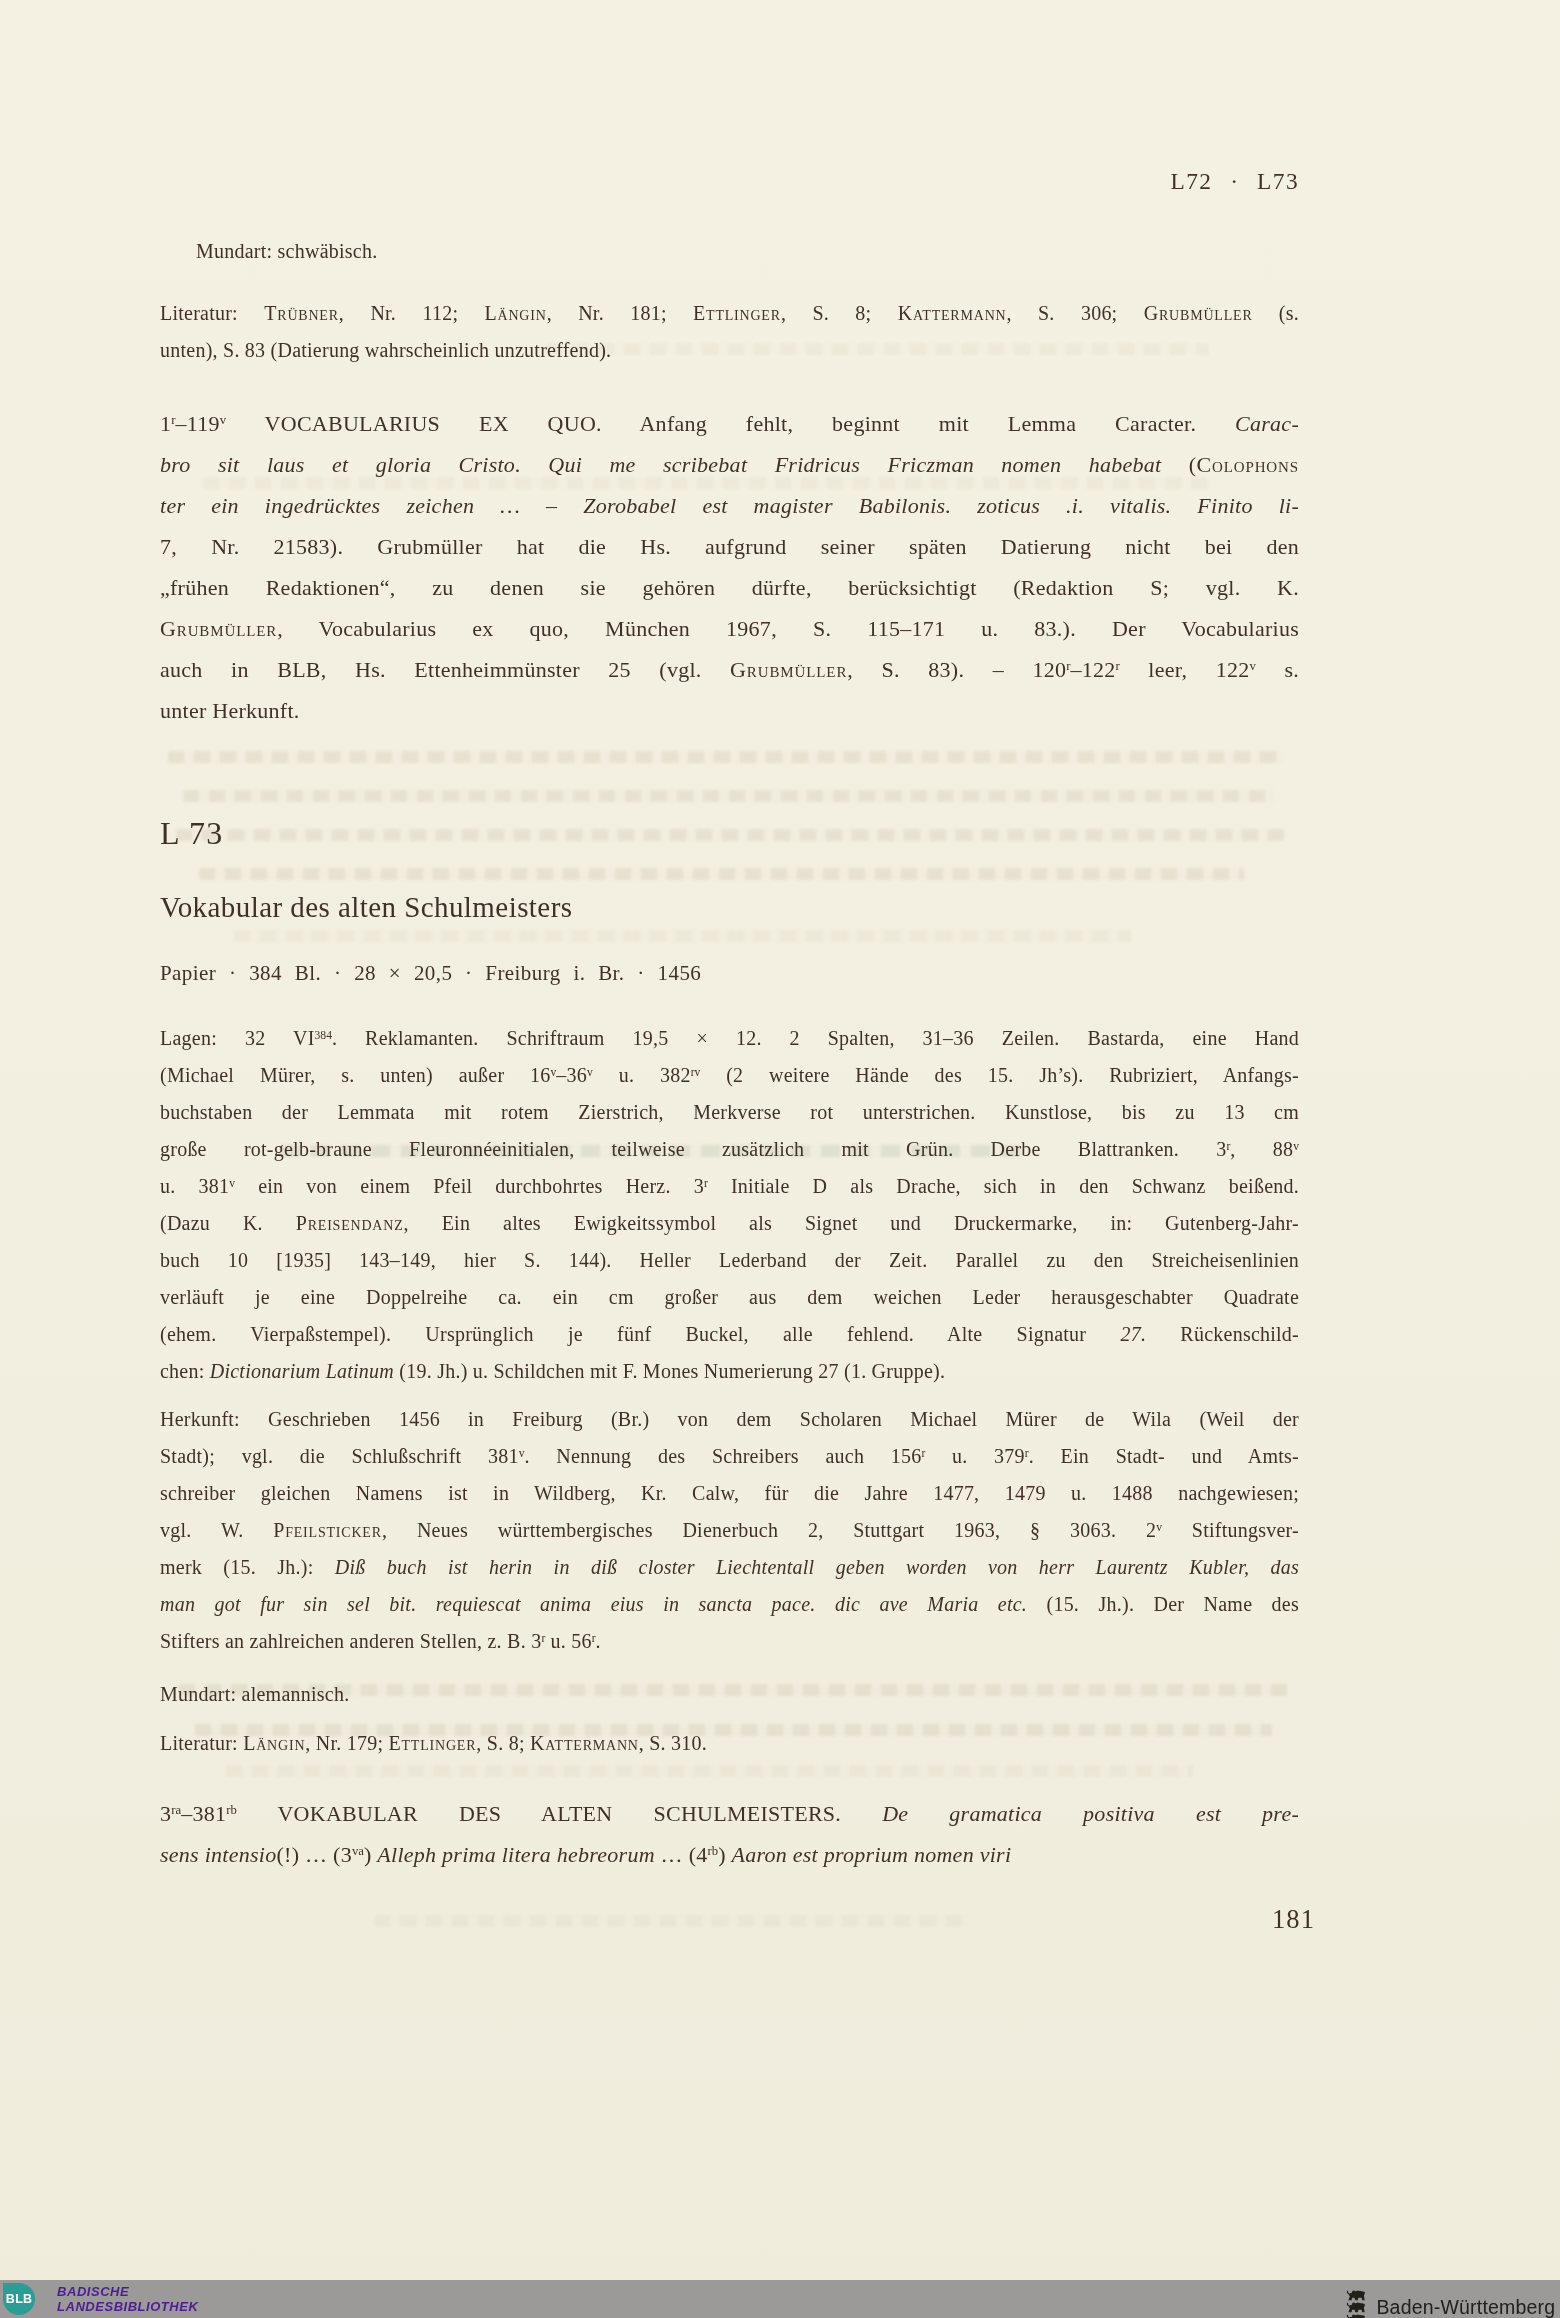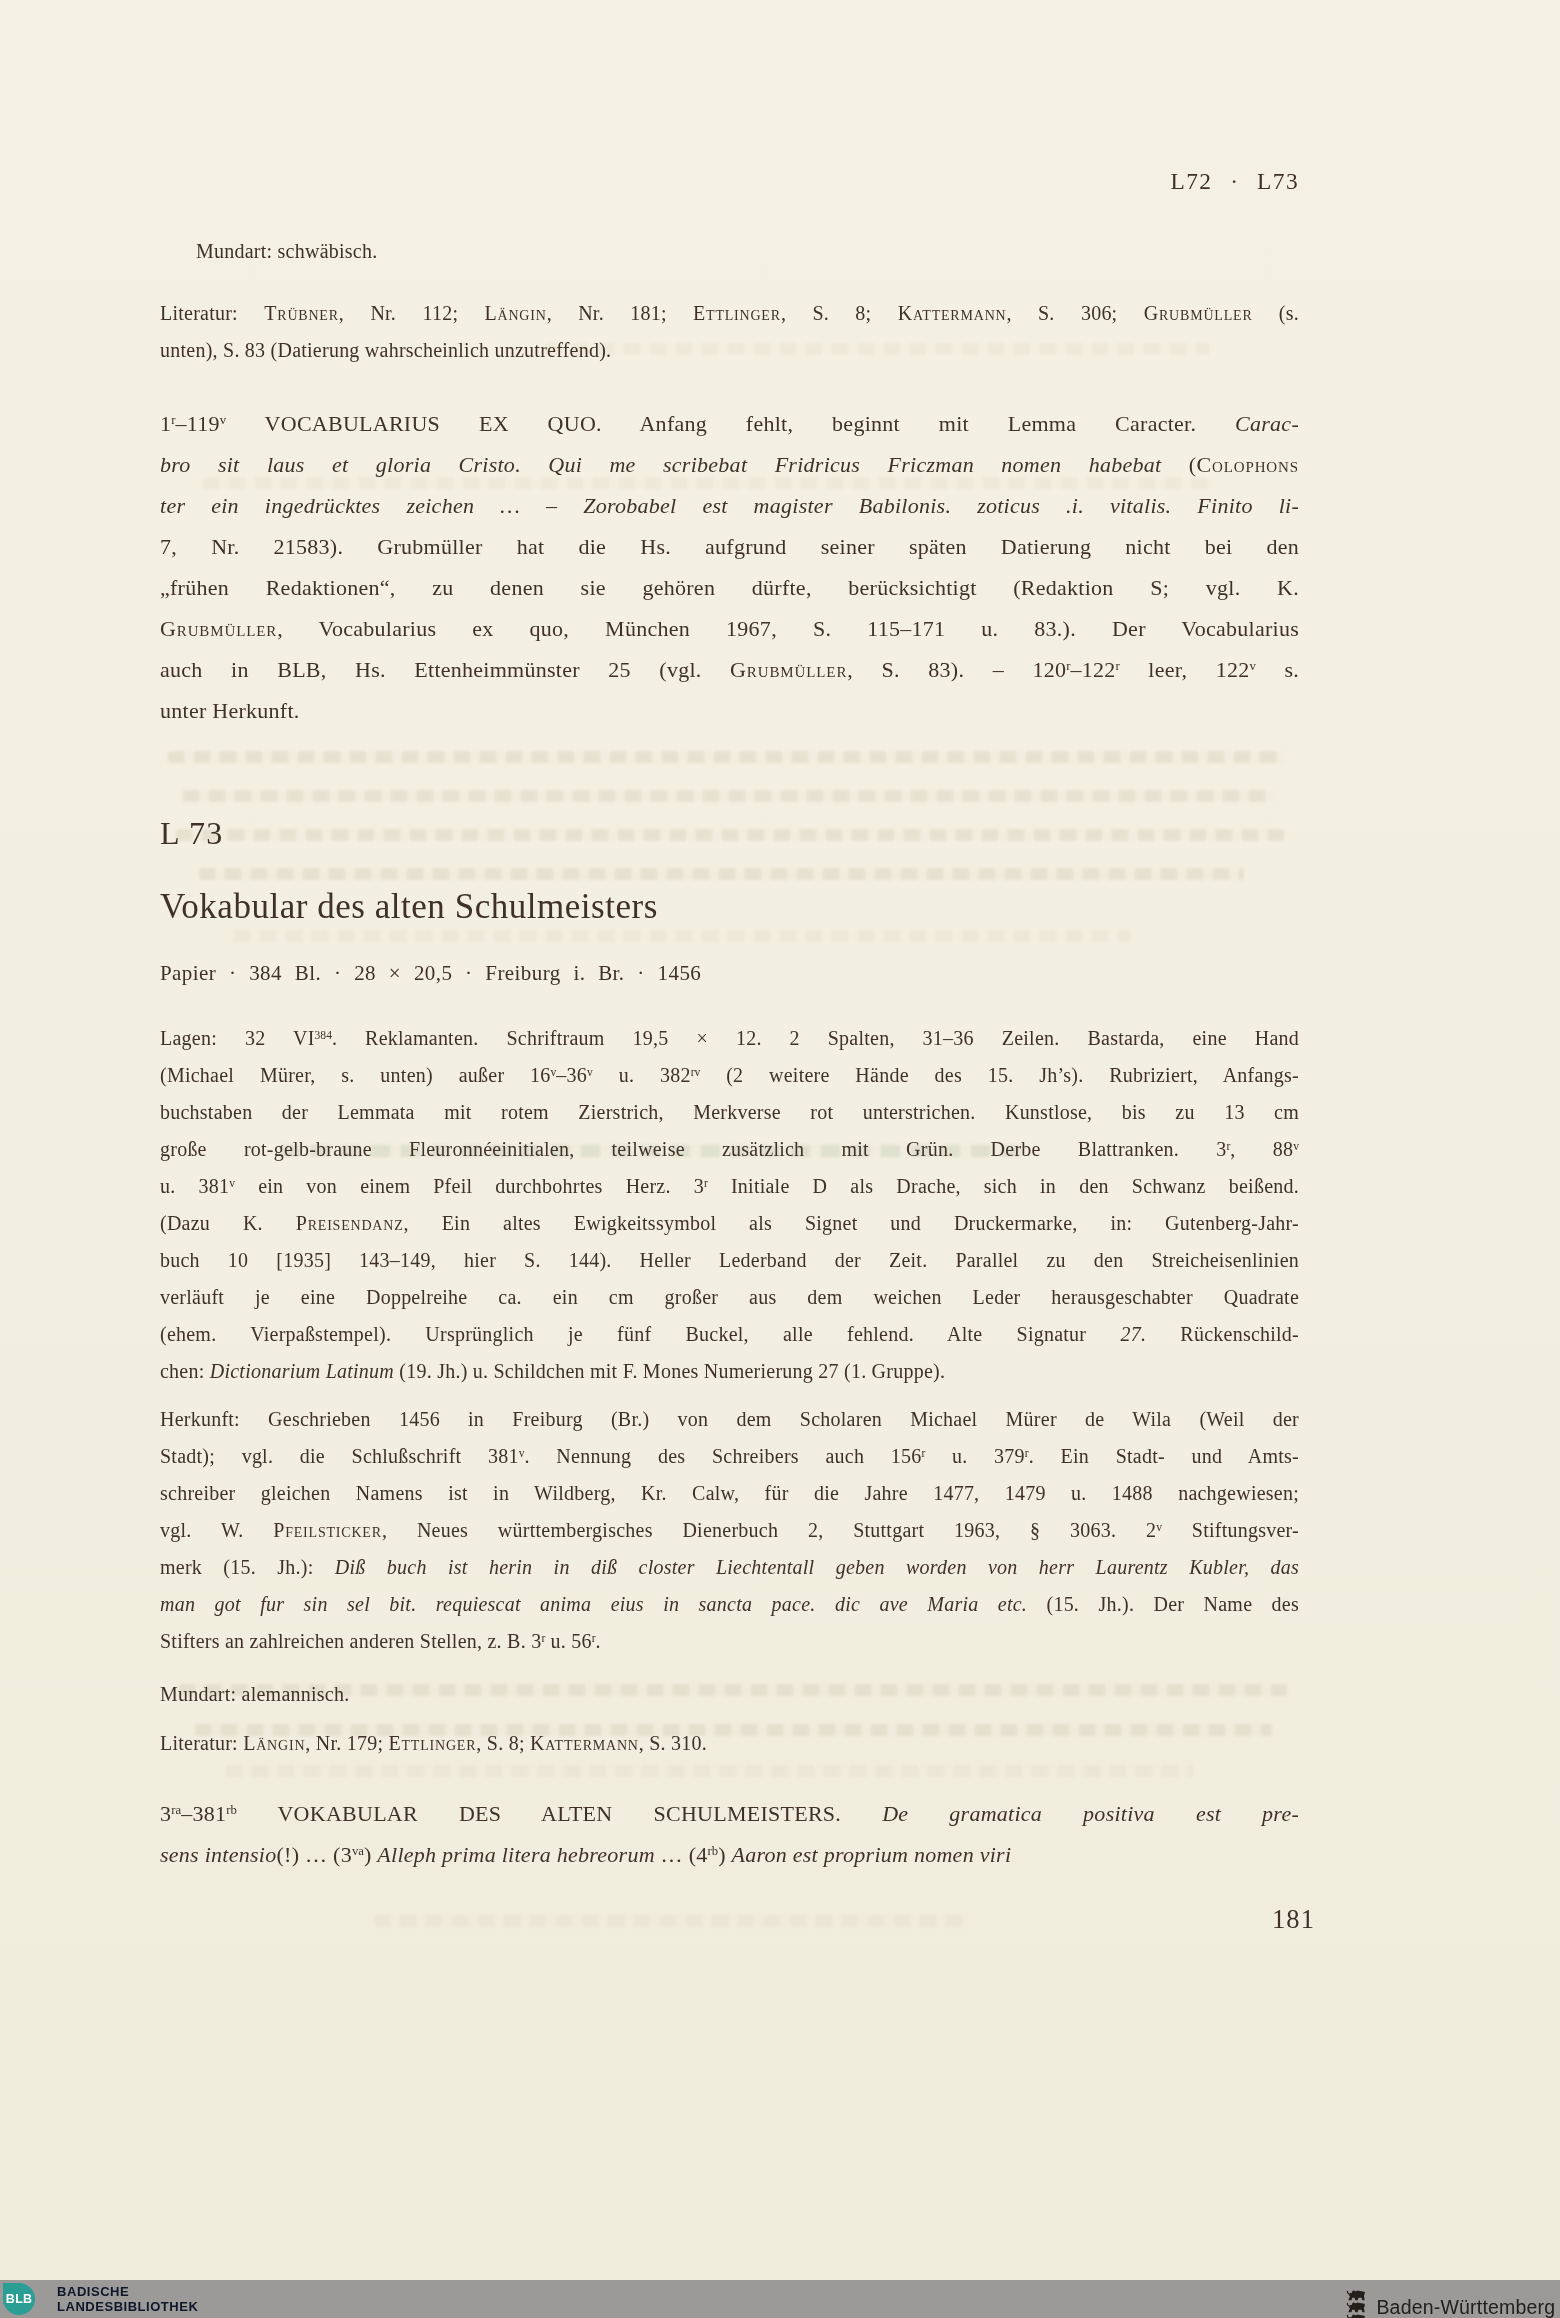--- a/index.html
+++ b/index.html
@@ -19,21 +19,21 @@
   .seg-sc{font-variant:small-caps;letter-spacing:0.04em;}
   .seg-sup{font-size:58%;position:relative;top:-0.52em;line-height:0;letter-spacing:0;}
 
   .folio-header{top:167px;font-size:23.4px;line-height:28px;text-align:right;letter-spacing:0.06em;word-spacing:0.45em;}
   .body-sm{font-size:20px;line-height:37px;letter-spacing:0.012em;}
   .body-lg{font-size:22px;line-height:41px;letter-spacing:0.012em;}
   .l72-mundart{top:233px;margin-left:36px;}
   .l72-literatur{top:295px;}
   .l72-text{top:403px;}
   .l73-number{top:815px;font-size:32px;line-height:37px;letter-spacing:0.04em;}
-  .l73-title{top:886px;font-size:35px;line-height:42px;letter-spacing:0.015em;}
+  .l73-title{top:886px;font-size:29px;line-height:42px;letter-spacing:0.015em;}
   .l73-papier{top:958px;font-size:21px;line-height:31px;word-spacing:0.34em;letter-spacing:0.02em;}
   .l73-lagen{top:1020px;}
   .l73-herkunft{top:1401px;}
   .l73-mundart{top:1676px;}
   .l73-literatur{top:1725px;}
   .l73-text{top:1793px;}
   .page-number{top:1902px;width:1155px;font-size:26.5px;line-height:34px;text-align:right;letter-spacing:0.04em;}
 
   
   .ghost{
@@ -54,21 +54,21 @@
     position:absolute;left:0;bottom:0;width:1560px;height:39px;
     background:#9b9a98;
     font-family:"Liberation Sans","DejaVu Sans",sans-serif;
   }
   .footer-left{position:absolute;left:3.1px;top:3.1px;display:flex;align-items:center;gap:22px;}
   .blb-logo{
     width:32px;height:32px;background:#2a9d95;border-radius:0 50% 50% 50%;
     display:flex;align-items:center;justify-content:center;
     color:#ffffff;font-weight:bold;font-size:12.5px;letter-spacing:0.02em;
   }
-  .library-name{color:#0f172a;font-weight:bold;font-size:13px;line-height:15.6px;letter-spacing:0.04em;}
+  .library-name{color:#4c1d95;font-weight:bold;font-size:13px;line-height:15.6px;letter-spacing:0.04em;font-style:italic;}
   .footer-right{position:absolute;right:4.7px;top:2.3px;display:flex;align-items:center;gap:9.4px;margin-top:8px;}
   .lion-stack{display:flex;flex-direction:column;gap:0.8px;}
   .lion-stack svg{display:block;}
   .state-label{color:#21201e;font-size:19.5px;letter-spacing:0.01em;}
 </style>
 </head>
 <body>
 
 <div class="page">
 

